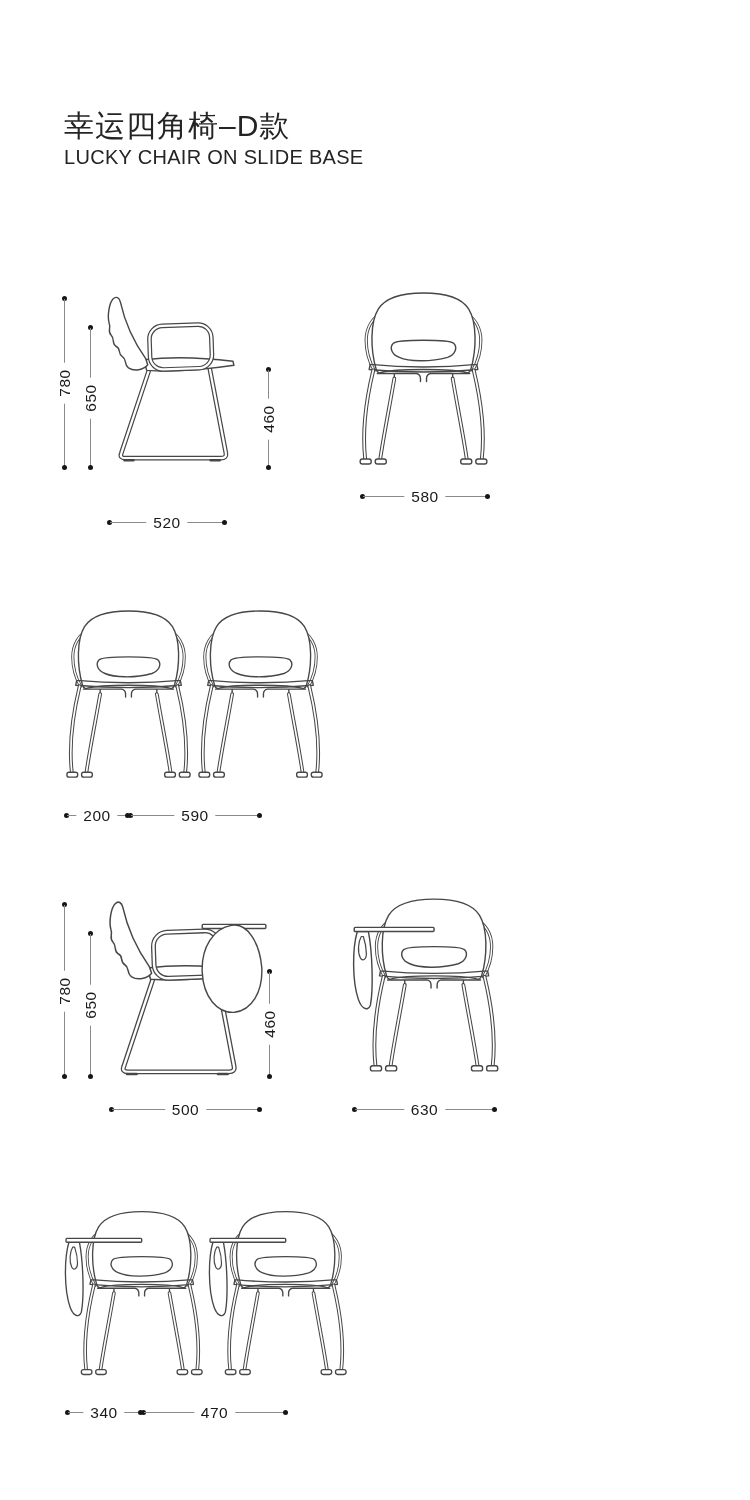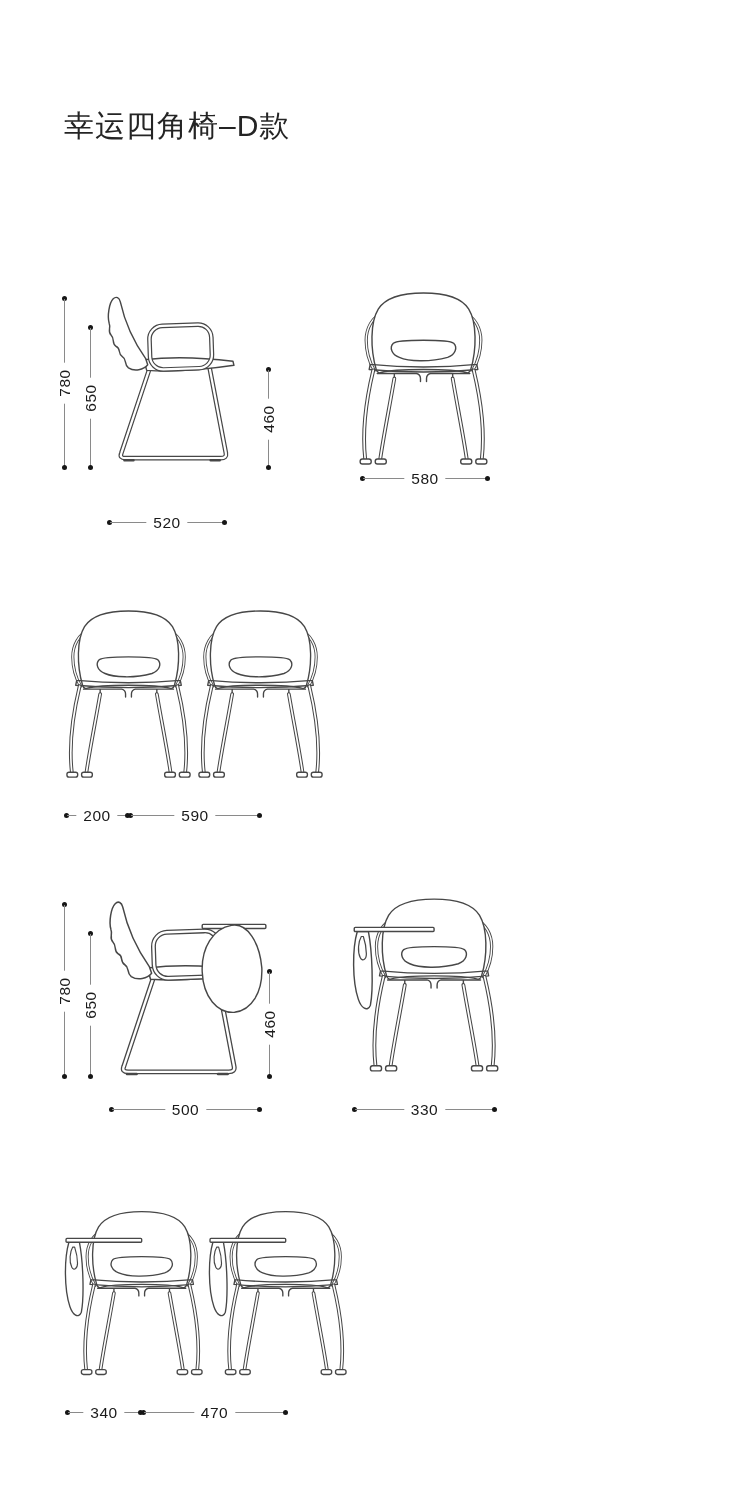--- a/index.html
+++ b/index.html
@@ -77,20 +77,21 @@
       <g id="gfronttablet">
         <use href="#gfront" transform="translate(15,5)"></use>
         <path class="of" d="M5,41 C0,58 0,90 6,108 C9,117 15,121 18,114 C21,98 20,62 16,41 Z"></path>
         <path class="of" style="stroke-width:1.2" d="M9,46 C6,51 5,61 8,67 C10,71 14,69 14,63 C14,55 12,49 11,46 Z"></path>
         <rect class="of" x="2" y="37" width="79" height="4" rx="1"></rect>
       </g>
     </defs>
   </svg>
 
   <h1 class="title-zh">幸运四角椅–D款</h1>
+  <h2 class="title-en">LUCKY CHAIR ON SLIDE BASE</h2>
 
   <svg class="drawing" style="left:98px;top:289px" width="138" height="180" viewBox="0 0 136 176">
       <use href="#gside"></use>
     </svg>
   <svg class="drawing" style="left:357px;top:289px" width="133" height="181" viewBox="0 0 132 180">
       <use href="#gfront"></use>
     </svg>
 
   <div class="vdim" style="left:62px;top:297px;height:172px">
     <i class="dot t"></i>
@@ -109,21 +110,21 @@
       <i class="ln"></i>
       <i class="dot b"></i>
     <span class="lbl">460</span>
   </div>
   <div class="hdim" style="left:108px;top:520px;width:118px">
     <i class="dot l"></i>
       <i class="ln"></i>
       <i class="dot r"></i>
     <span class="lbl">520</span>
   </div>
-  <div class="hdim" style="left:361px;top:476px;width:128px">
+  <div class="hdim" style="left:361px;top:494px;width:128px">
     <i class="dot l"></i>
       <i class="ln"></i>
       <i class="dot r"></i>
     <span class="lbl">580</span>
   </div>
 
   <svg class="drawing" style="left:64px;top:607px" width="129" height="176" viewBox="0 0 132 180">
       <use href="#gfront"></use>
     </svg>
   <svg class="drawing" style="left:196px;top:607px" width="129" height="176" viewBox="0 0 132 180">
@@ -173,21 +174,21 @@
   <div class="hdim" style="left:110px;top:1107px;width:151px">
     <i class="dot l"></i>
       <i class="ln"></i>
       <i class="dot r"></i>
     <span class="lbl">500</span>
   </div>
   <div class="hdim" style="left:353px;top:1107px;width:143px">
     <i class="dot l"></i>
       <i class="ln"></i>
       <i class="dot r"></i>
-    <span class="lbl">330</span>
+    <span class="lbl">630</span>
   </div>
 
   <svg class="drawing" style="left:64px;top:1203px" width="142" height="182" viewBox="0 0 148 190">
       <use href="#gfronttablet"></use>
     </svg>
   <svg class="drawing" style="left:208px;top:1203px" width="142" height="182" viewBox="0 0 148 190">
       <use href="#gfronttablet"></use>
     </svg>
 
   <div class="hdim" style="left:66px;top:1410px;width:76px">

